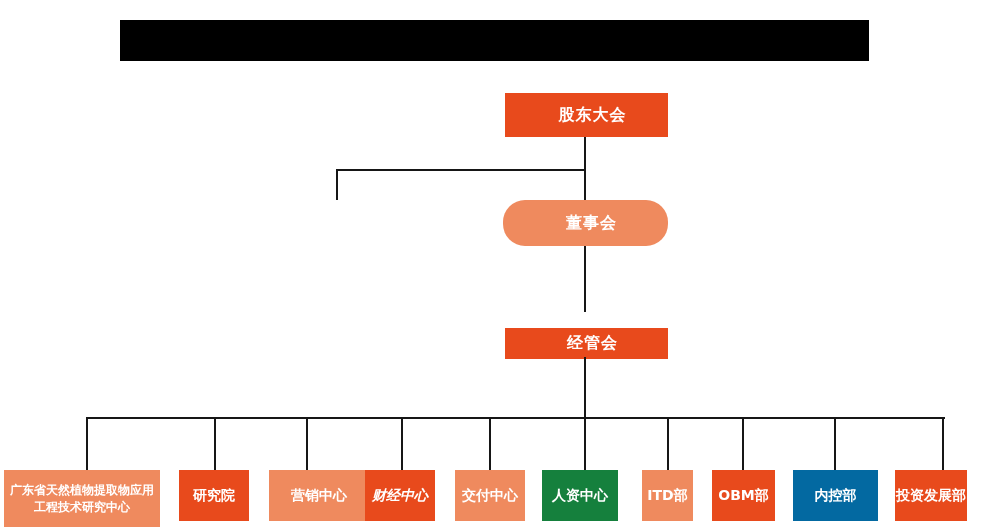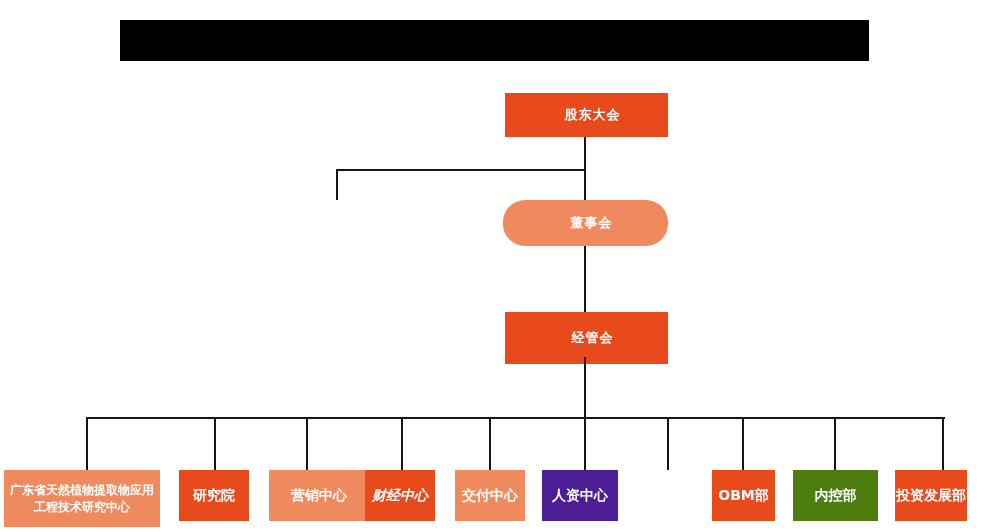--- a/index.html
+++ b/index.html
@@ -1,28 +1,28 @@
 <!DOCTYPE html>
 <html style="--line: #161616; --bar: #000000;"><head>
 <meta charset="utf-8">
 <style>
   html,body{margin:0;padding:0;background:#ffffff;font-family:"DejaVu Sans","Liberation Sans",sans-serif;}
   .stage{position:relative;width:997px;height:532px;background:#fff;overflow:hidden;}
   .redact{position:absolute;left:120px;top:20px;width:749px;height:41px;background:var(--bar,#000);}
   .node{position:absolute;display:flex;align-items:center;justify-content:center;
-        color:#ffffff;font-weight:bold;font-size:13px;letter-spacing:1px;text-align:center;box-sizing:border-box;padding-left:12px;}
+        color:#ffffff;font-weight:bold;font-size:16px;letter-spacing:1px;text-align:center;box-sizing:border-box;padding-left:12px;}
   .dept{position:absolute;top:470px;height:51px;display:flex;align-items:center;justify-content:center;
         color:#ffffff;font-weight:bold;font-size:14px;text-align:center;box-sizing:border-box;line-height:1.3;}
   .dept.small{font-size:12px;line-height:1.35;padding:2px 6px;}
   .line{position:absolute;background:var(--line,#161616);}
   
   .n-shareholders{left:505px;top:93px;width:163px;height:44px;}
   .n-supervisors{left:254px;top:200px;width:166px;height:46px;}
   .n-directors{left:503px;top:200px;width:165px;height:46px;}
-  .n-management{left:505px;top:312px;width:163px;height:52px;}
+  .n-management{left:505px;top:328px;width:163px;height:31px;}
   
   .l-a{left:584px;top:137px;width:2px;height:63px;}
   .l-b{left:336px;top:169px;width:250px;height:2px;}
   .l-c{left:336px;top:169px;width:2px;height:31px;}
   .l-d{left:584px;top:246px;width:2px;height:66px;}
   .l-e{left:584px;top:357px;width:2px;height:113px;}
   .l-f{left:87px;top:417px;width:858px;height:2px;}
   .drop{top:417px;width:2px;height:53px;}
   .d1{left:86px;} .d2{left:214px;} .d3{left:306px;} .d4{left:401px;} .d5{left:489px;}
   .d7{left:667px;} .d8{left:742px;} .d9{left:834px;} .d10{left:942px;}
@@ -63,18 +63,19 @@
   <div class="line drop d7"></div>
   <div class="line drop d8"></div>
   <div class="line drop d9"></div>
   <div class="line drop d10"></div>
 
   <div class="dept dep2" style="background: rgb(232, 74, 28);">研究院</div>
   <div class="dept small dep1" style="background: rgb(239, 138, 94);">广东省天然植物提取物应用工程技术研究中心</div>
   <div class="dept dep3" style="background: rgb(239, 138, 94);">营销中心</div>
   <div class="dept dep4" style="background: rgb(232, 74, 28); font-style: italic;">财经中心</div>
   <div class="dept dep5" style="background: rgb(239, 138, 94);">交付中心</div>
-  <div class="dept dep6" style="background: #4c1d95;">人资中心</div>
+  <div class="dept dep6" style="background: #15803d;">人资中心</div>
+  <div class="dept dep7" style="background: rgb(239, 138, 94);">ITD部</div>
   <div class="dept dep8" style="background: rgb(232, 74, 28);">OBM部</div>
-  <div class="dept dep9" style="background: #4d7c0f;">内控部</div>
+  <div class="dept dep9" style="background: #0369a1;">内控部</div>
   <div class="dept dep10" style="background: rgb(232, 74, 28);">投资发展部</div>
 
 </div>
 
 </body></html>

